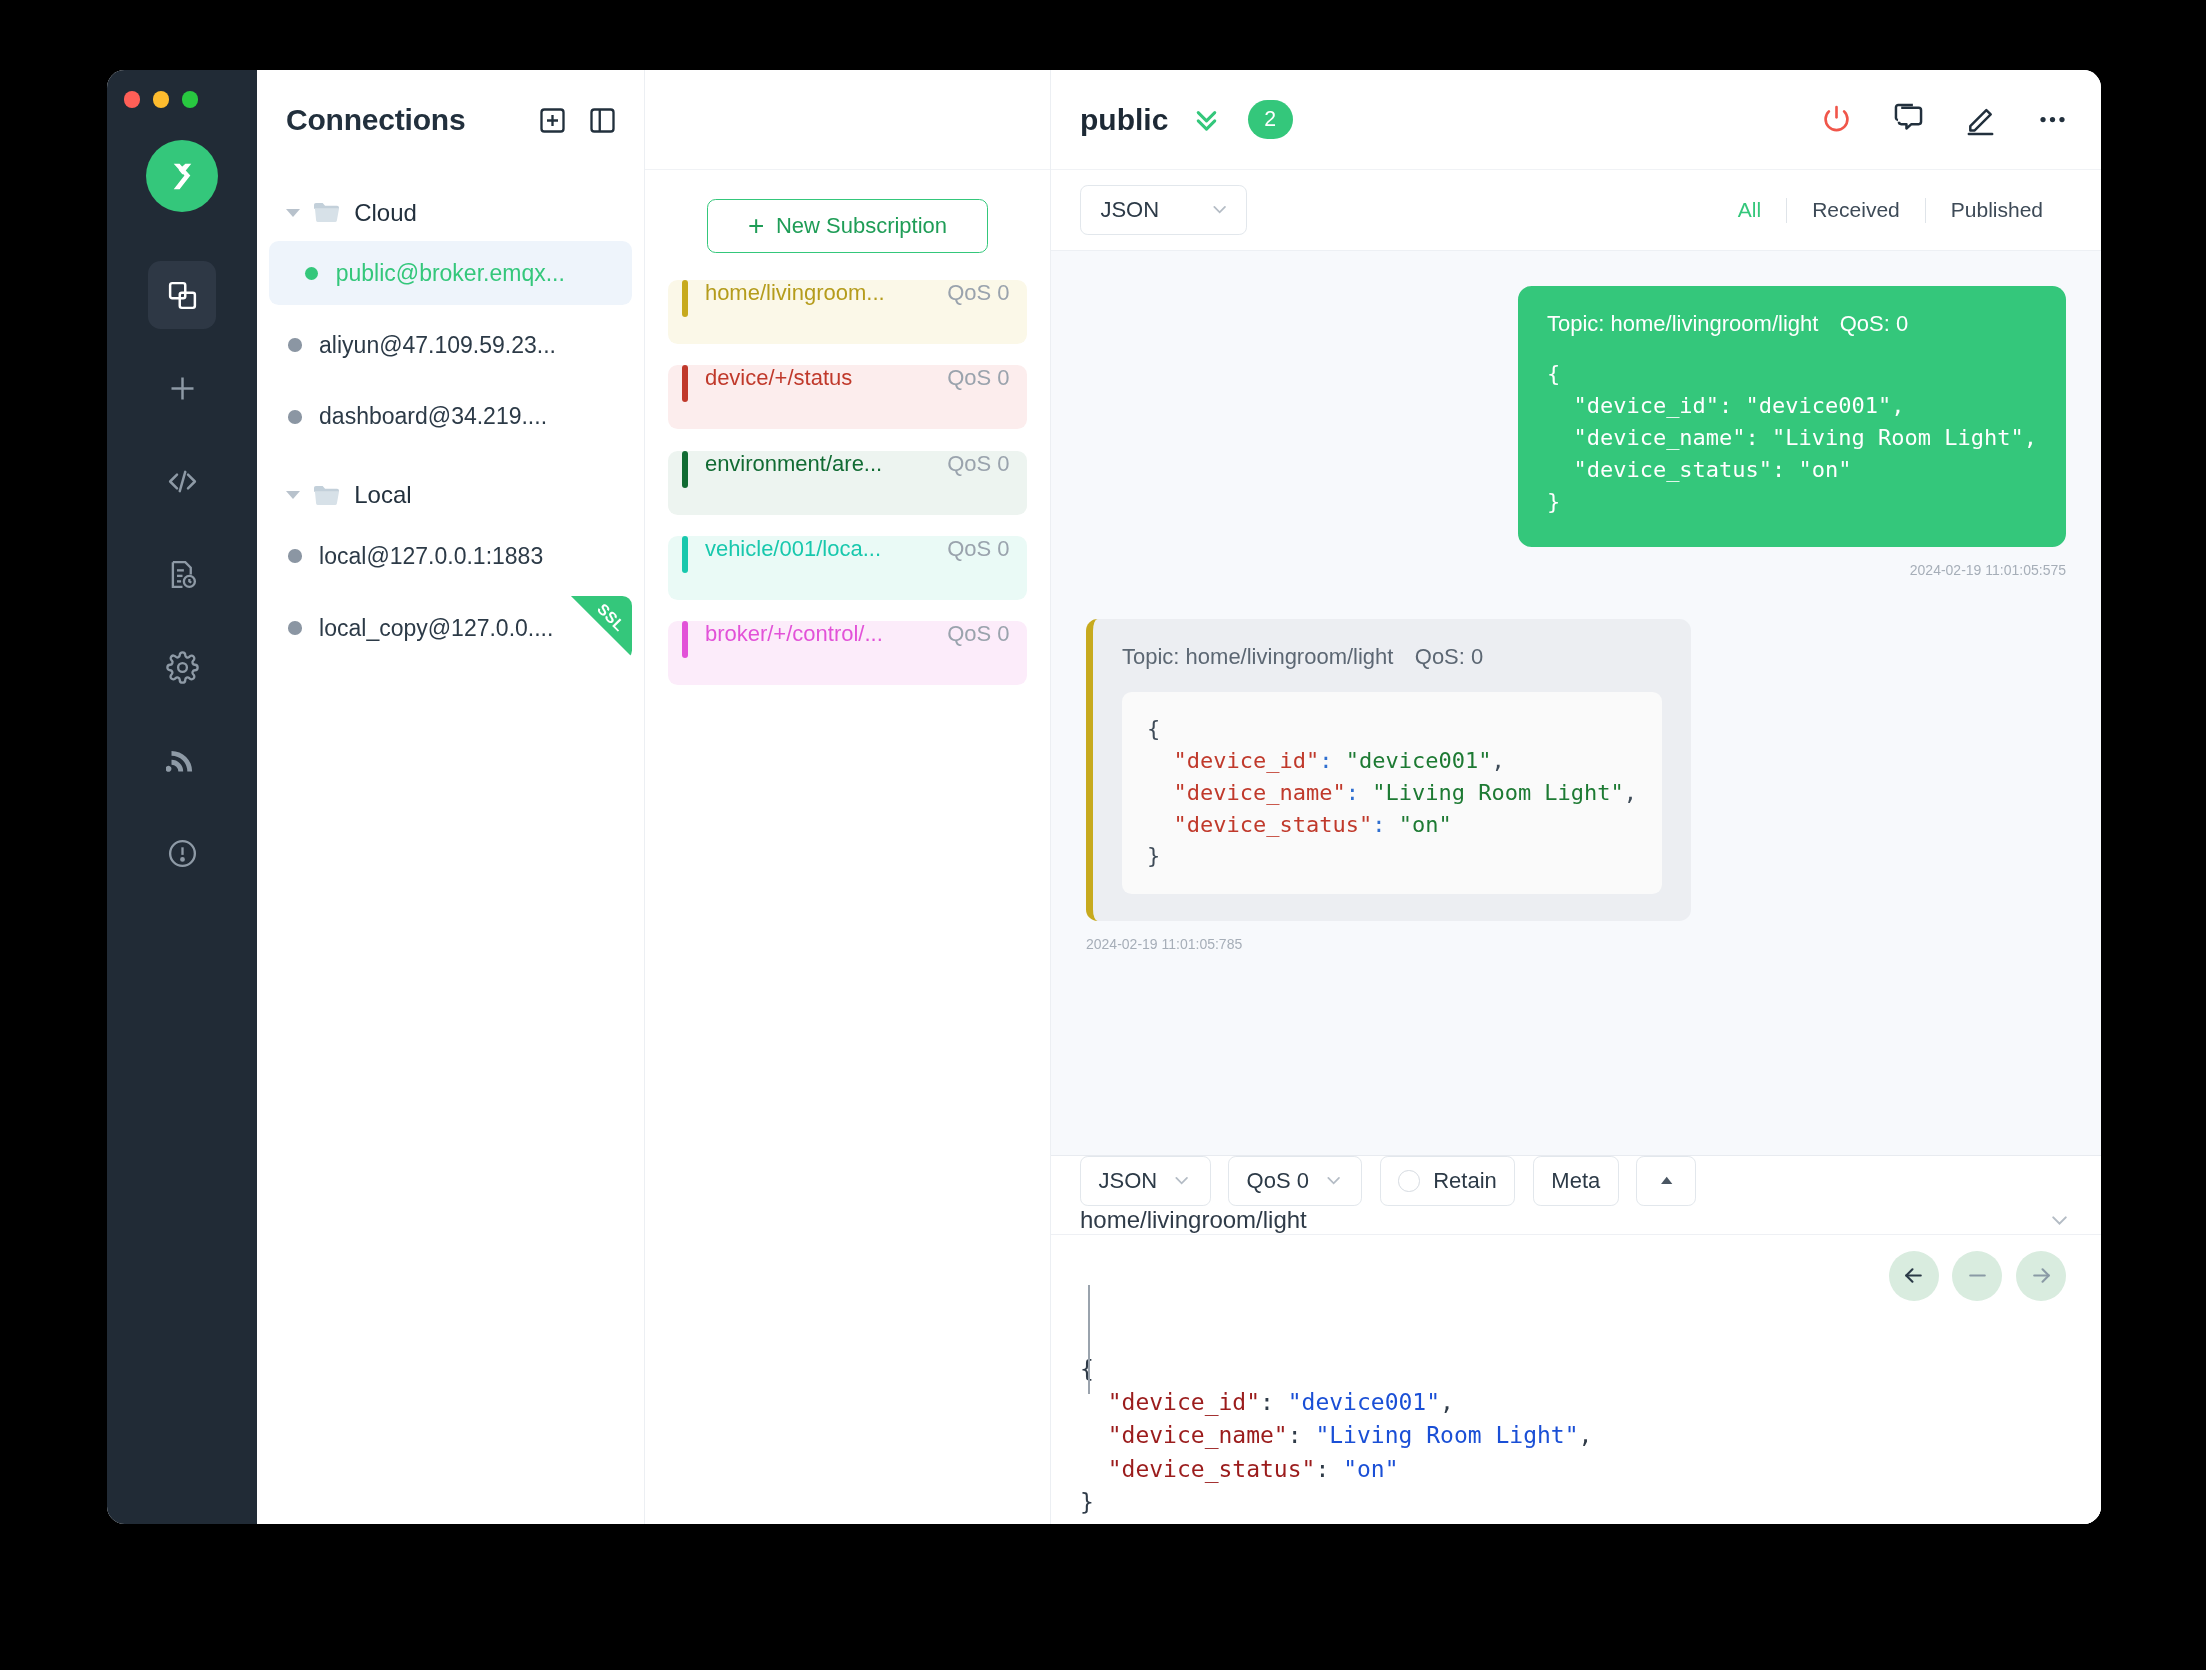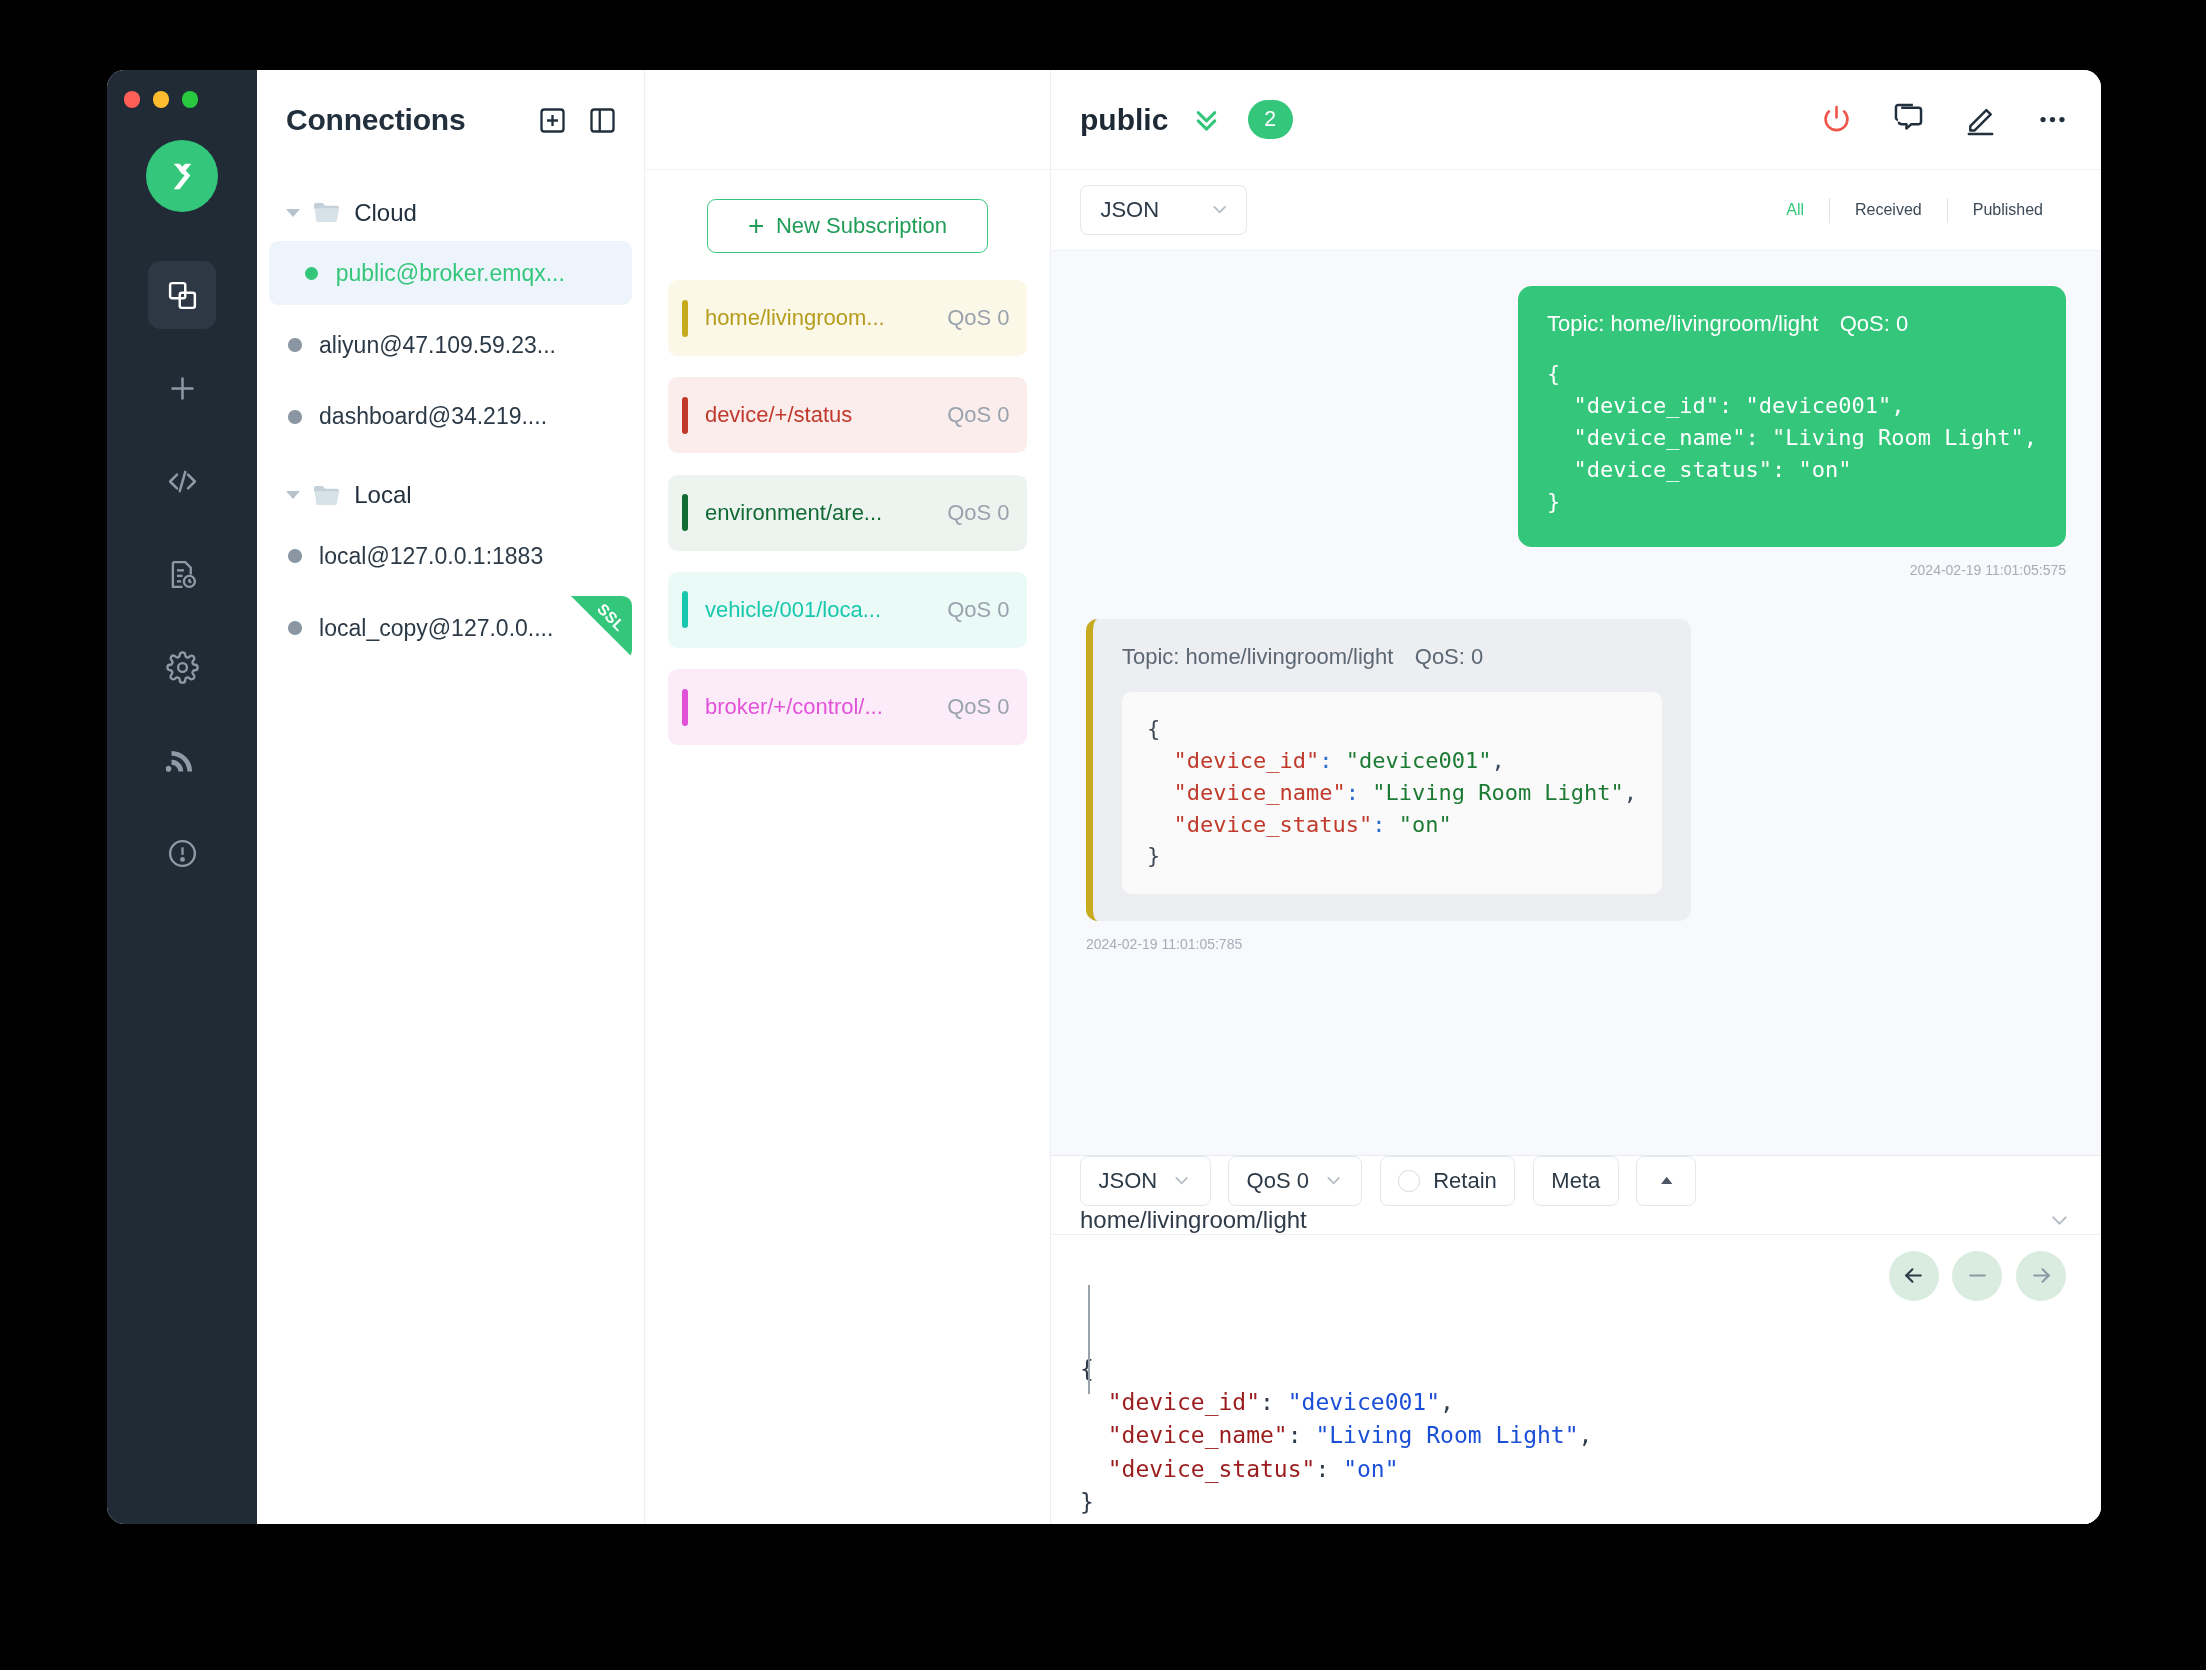--- a/index.html
+++ b/index.html
@@ -146,23 +146,23 @@
     width: 281px; height: 54px;
     border: 1px solid #34c77b; border-radius: 8.7px;
     color: #1f9d57; font-size: 22px;
     display: flex; align-items: center; justify-content: center;
     background: #fff;
   }
   .new-sub .plus { font-size: 28px; margin-right: 11.6px; font-weight: 300; line-height: 1;}
 
   .sub-list { padding: 27px 23px 0 23px; }
   .sub-item {
-    height: 76px; border-radius: 9.7px;
+    height: 64px; border-radius: 9.7px;
     margin-bottom: 21.3px;
-    display: flex; align-items: center;
+    display: flex; align-items: flex-start;
     padding-left: 13.6px;
     position: relative;
   }
   .sub-bar { width: 6.8px; height: 37px; border-radius: 3.9px; flex: 0 0 6.8px; }
   .sub-topic {
     flex: 1 1 auto; margin-left: 16.5px;
     font-size: 22px; white-space: nowrap; overflow: hidden;
   }
   .sub-qos { font-size: 22px; color: #9aa3ad; margin-right: 17.5px; }
 
@@ -202,21 +202,21 @@
     height: 50px; min-width: 167px;
     border: 1px solid #e2e7ec; border-radius: 7.8px;
     display: flex; align-items: center; justify-content: space-between;
     padding: 0 15.5px 0 19.4px;
     font-size: 22px; color: #2c3a47;
     background: #fff;
   }
   .select-box .chev { color: #b4bcc5; margin-left: 13.6px; display:flex; }
   .filters { margin-left: auto; display: flex; align-items: center; }
   .filter {
-    font-size: 16px; color: #3d4a57; padding: 0 25px;
+    font-size: 21px; color: #3d4a57; padding: 0 25px;
   }
   .filter.active { color: #34c77b; }
   .filter-sep { width: 1px; height: 25px; background: #dfe4e9; }
 
   
   .msg-list {
     flex: 1 1 auto;
     background: #f7f9fc;
     border-top: 1px solid #edf0f4;
     padding: 35px 35px 19.4px 35px;

